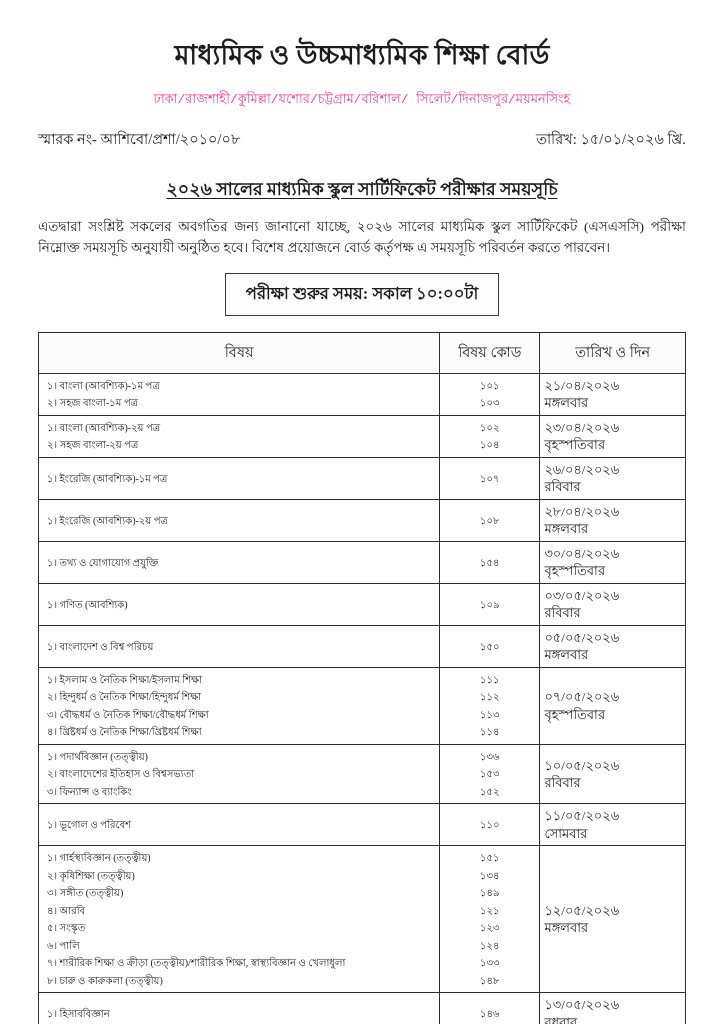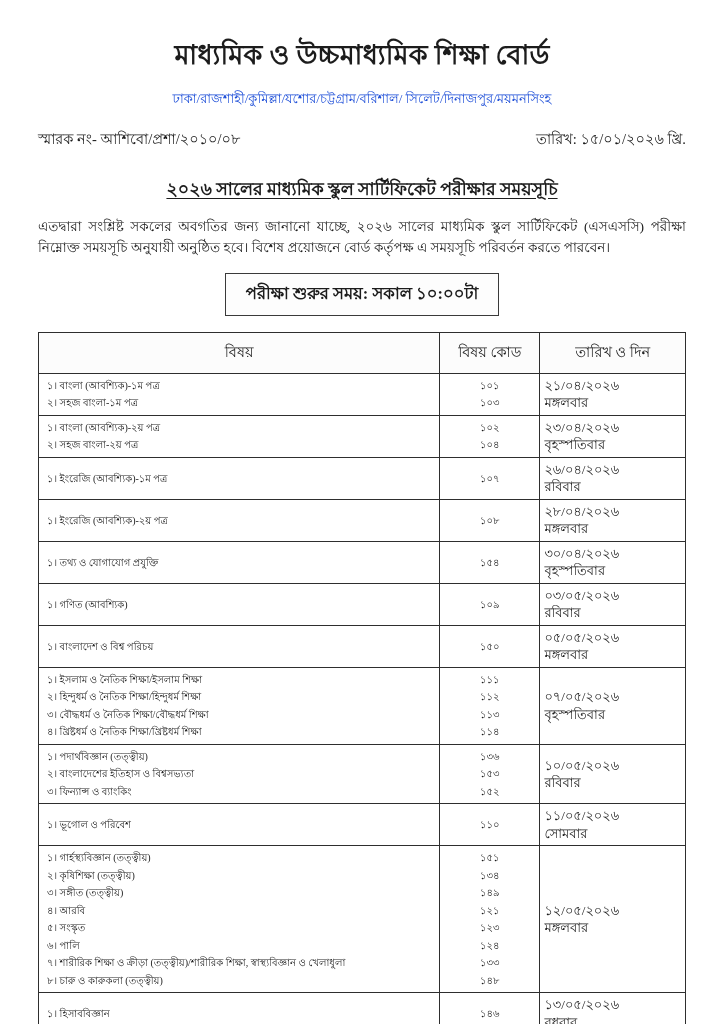--- a/index.html
+++ b/index.html
@@ -15,21 +15,22 @@
     text-align: center;
     font-size: 27px;
     font-weight: bold;
     letter-spacing: 0.2px;
     margin-top: 12px;
   }
   .regions {
     text-align: center;
     font-size: 13px;
     margin-top: 10px;
-    color: #1d4ed8;
+    color: #ec4899;
+    font-family: Liberation Mono, monospace;
   }
   .memo-row {
     display: flex;
     justify-content: space-between;
     align-items: baseline;
     margin-top: 18px;
     font-size: 14.5px;
   }
   .notice-title {
     text-align: center;

